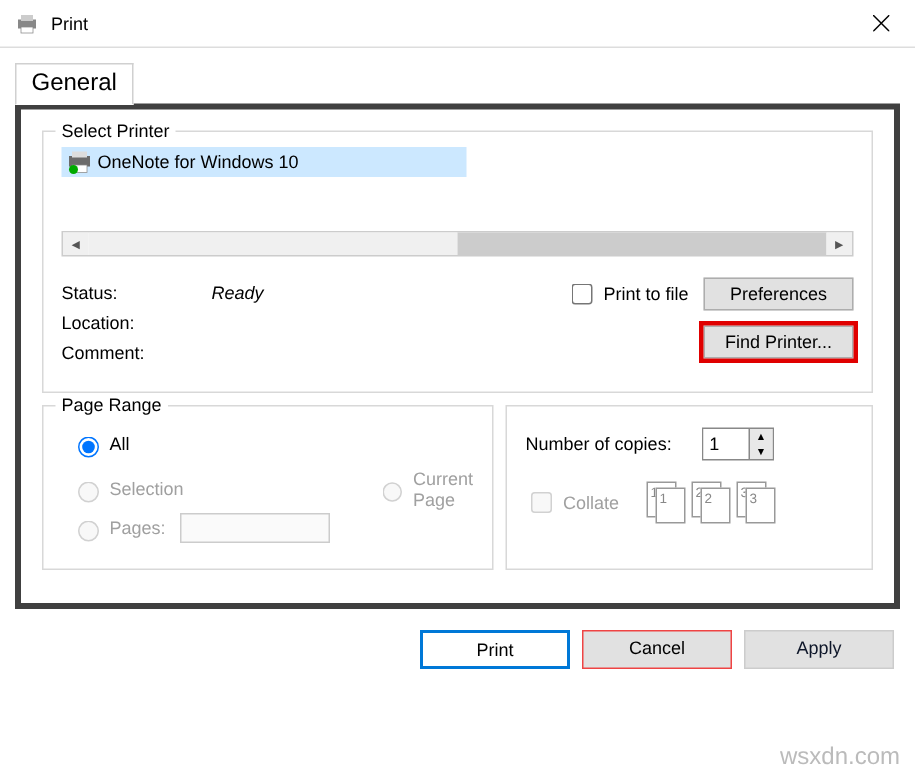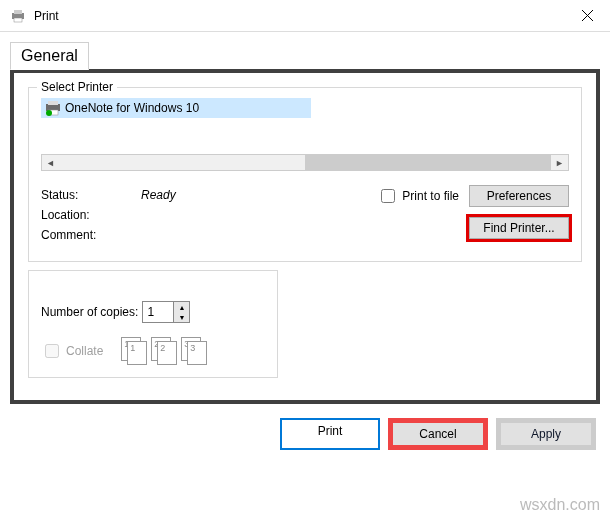--- a/index.html
+++ b/index.html
@@ -181,22 +181,22 @@
     .disabled { color: #a0a0a0; }
     .pages-input {
       width: 100px;
       height: 20px;
       border: 1px solid #ccc;
       margin-left: 6px;
     }
     .copies-row {
       display: flex;
       align-items: center;
-      gap: 4px;
-      margin: 20px 0 14px 0;
+      gap: 20px;
+      margin: 4px 0 14px 0;
     }
     .spinner {
       display: flex;
       border: 1px solid #888;
       width: 48px;
       height: 22px;
     }
     .spinner input {
       width: 30px;
       border: none;
@@ -248,21 +248,21 @@
       display: flex;
       justify-content: flex-end;
       gap: 8px;
       padding: 4px 14px 4px 0;
     }
     .dlg-btn {
       width: 100px;
       padding: 4px 0;
       text-align: center;
       font-size: 12px;
-      border: 5px solid #ef4444;
+      border: 1px solid #ef4444;
       background: #e1e1e1;
       cursor: pointer;
     }
     .dlg-btn.primary {
       border: 2px solid #0078d7;
       background: #fff;
     }
     .dlg-btn.disabled {
       color: #0f172a;
       border-color: #ccc;
@@ -344,20 +344,46 @@
           <div class="btn">Preferences</div>
         </div>
         <div class="right-actions">
           <div class="btn find">Find Printer...</div>
         </div>
       </div>
     </div>
   </div>
 
   <div class="lower">
+    <div class="groupbox page-range">
+      <span class="groupbox-label">Page Range</span>
+      <div class="radio-row" style="margin-left:6px;">
+        <input type="radio" checked="" style="">
+        <span>All</span>
+      </div>
+      <div class="radio-cols">
+        <div>
+          <div class="radio-row disabled">
+            <input type="radio" disabled="" style="">
+            <span>Selection</span>
+          </div>
+          <div class="radio-row disabled">
+            <input type="radio" disabled="" style="">
+            <span>Pages:</span>
+            <input class="pages-input" type="text" disabled="" style="">
+          </div>
+        </div>
+        <div>
+          <div class="radio-row disabled">
+            <input type="radio" disabled="" style="">
+            <span>Current Page</span>
+          </div>
+        </div>
+      </div>
+    </div>
 
     <div class="groupbox copies-box">
       <div class="copies-row">
         <span>Number of copies:</span>
         <div class="spinner">
           <input type="text" value="1" style="">
           <div class="spin-btns">
             <div>▲</div>
             <div>▼</div>
           </div>

